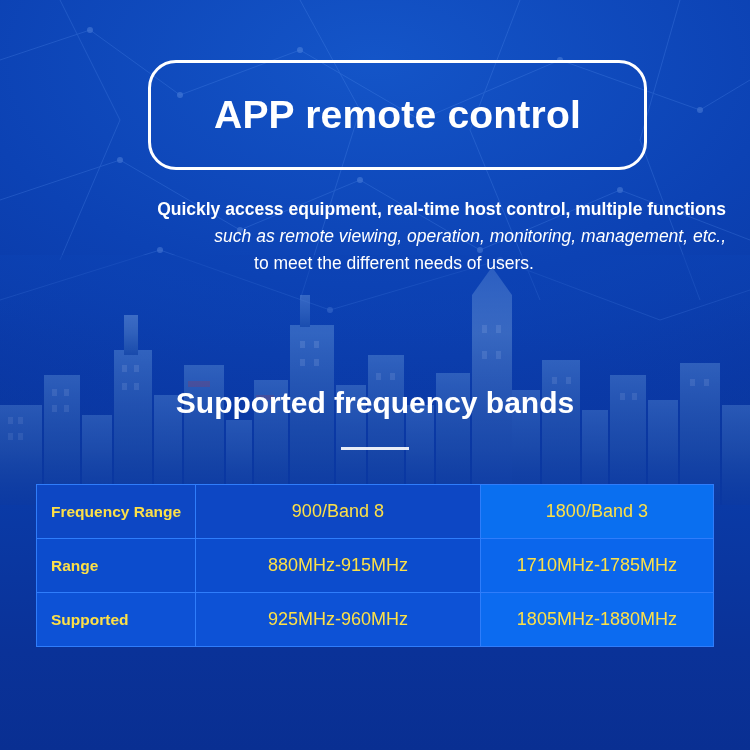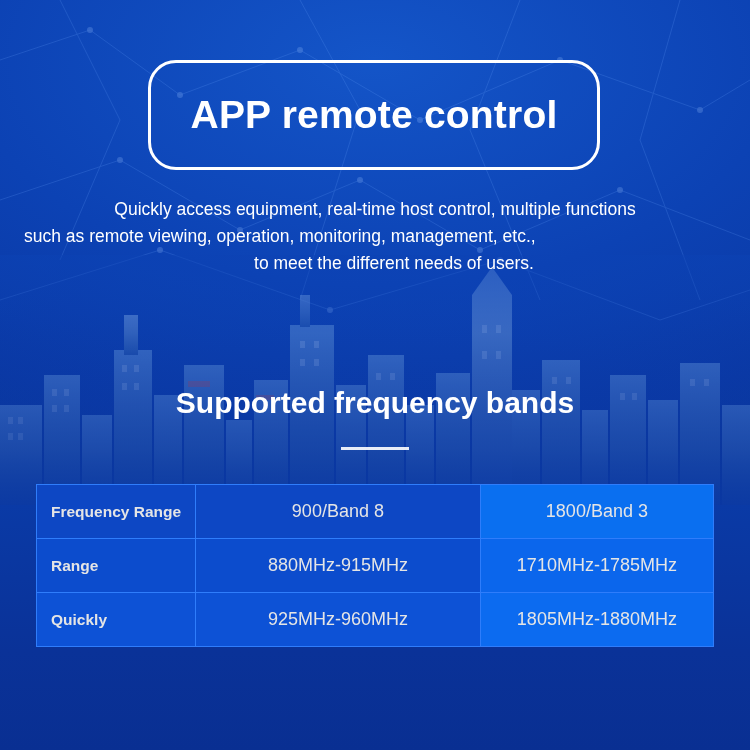--- a/index.html
+++ b/index.html
@@ -52,21 +52,21 @@
     left: 0; top: 505px; width: 750px; height: 245px;
     background: linear-gradient(to bottom, #0a3aa6 0%, #0a3298 60%, #092f92 100%);
     pointer-events: none;
   }
 
   
   .title-box {
     position: absolute;
     left: 148px;
     top: 60px;
-    width: 452px;
+    width: 499px;
     height: 110px;
     border: 3px solid #ffffff;
     border-radius: 28px;
     box-sizing: border-box;
     display: flex;
     align-items: center;
     justify-content: center;
   }
   .title-box h1 {
     margin: 0;
@@ -81,22 +81,22 @@
     position: absolute;
     left: 24px;
     top: 196px;
     width: 702px;
     color: #ffffff;
     font-size: 17.5px;
     line-height: 27px;
     text-align: center;
   }
   .subtitle div { white-space: nowrap; }
-  .sub-l1 { text-align: center; }
-  .sub-l2 { text-align: left; }
+  .sub-l1 { text-align: right; font-weight: bold; }
+  .sub-l2 { text-align: right; font-style: italic; }
   .sub-l3 { text-align: center; padding-left: 38px; }
 
   
   .section-title {
     position: absolute;
     left: 0;
     top: 386px;
     width: 750px;
     text-align: center;
     color: #ffffff;
@@ -118,21 +118,21 @@
     position: absolute;
     left: 36px;
     top: 484px;
     width: 678px;
     border-collapse: collapse;
     table-layout: fixed;
   }
   .band-table td {
     height: 54px;
     border: 1px solid #2f7dfb;
-    color: #e5e5e5;
+    color: #fde047;
     font-size: 18px;
     text-align: center;
     vertical-align: middle;
     box-sizing: border-box;
   }
   .band-table td.label {
     width: 148px;
     font-size: 15.5px;
     font-weight: bold;
     text-align: left;
@@ -286,20 +286,20 @@
         <td class="label">Frequency Range</td>
         <td class="col-a">900/Band 8</td>
         <td class="col-b">1800/Band 3</td>
       </tr>
       <tr class="r2">
         <td class="label">Range</td>
         <td class="col-a">880MHz-915MHz</td>
         <td class="col-b">1710MHz-1785MHz</td>
       </tr>
       <tr class="r3">
-        <td class="label">Quickly</td>
+        <td class="label">Supported</td>
         <td class="col-a">925MHz-960MHz</td>
         <td class="col-b">1805MHz-1880MHz</td>
       </tr>
     </tbody>
   </table>
 
 </div>
 
 </body></html>

